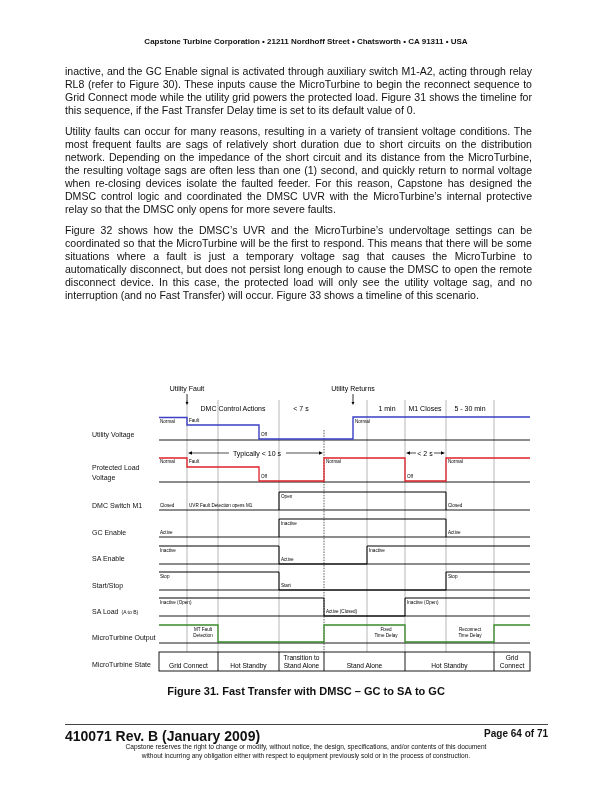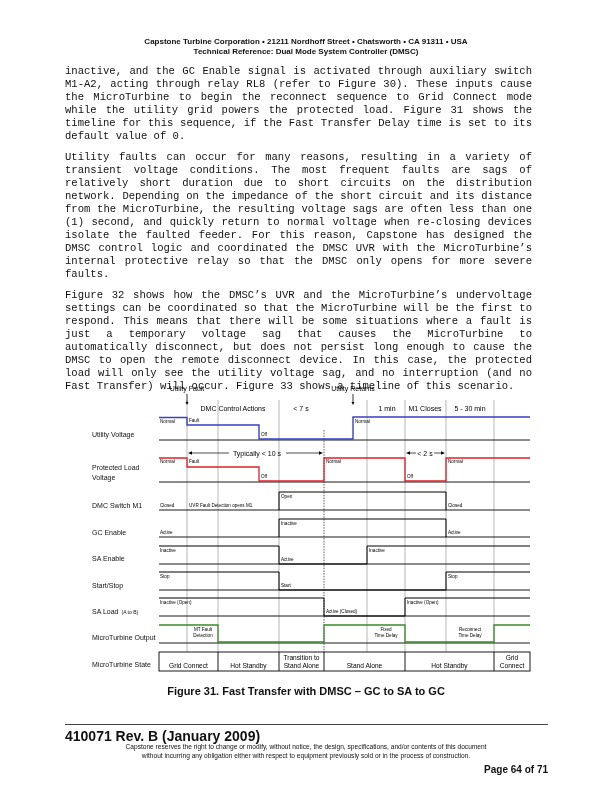--- a/index.html
+++ b/index.html
@@ -2,39 +2,38 @@
 <html><head>
 <meta charset="utf-8">
 <style>
   html, body { margin: 0; padding: 0; background: #ffffff; }
   body { width: 612px; height: 792px; position: relative; overflow: hidden;
          font-family: "Liberation Sans", sans-serif; color: #111; }
   .header { position: absolute; top: 37px; left: 0; width: 612px; text-align: center;
             font-size: 8px; font-weight: bold; line-height: 10px; }
   .body-text { position: absolute; left: 65px; width: 483px; font-size: 10.55px;
                line-height: 13px; text-align: justify; }
-  .body-text p { margin: 0 16px 8px 0; font-family: Liberation Mono, monospace; }
+  .body-text p { margin: 0 16px 8px 0; }
   #p1 { top: 65px; }
   #diagram { position: absolute; left: 0; top: 378px; }
   .caption { position: absolute; top: 685px; left: 0; width: 612px; text-align: center;
              font-size: 11px; font-weight: bold; }
   .footer-rule { position: absolute; top: 724px; left: 65px; width: 483px; height: 0;
                  border-top: 1px solid #444; }
   .footer-left { position: absolute; top: 728px; left: 65px; font-size: 14px; font-weight: bold; }
-  .footer-right { position: absolute; top: 764px; right: 64px; font-size: 10px; font-weight: bold; }
+  .footer-right { position: absolute; top: 728px; right: 64px; font-size: 10px; font-weight: bold; }
   .footer-note { position: absolute; top: 742px; left: 0; width: 612px; text-align: center;
                  font-size: 6.6px; line-height: 9px; }
   svg text { font-family: "Liberation Sans", sans-serif; }
 </style>
 </head>
 <body>
 
 <div class="header">
   <div>Capstone Turbine Corporation • 21211 Nordhoff Street • Chatsworth • CA 91311 • USA</div>
-  <div>Technical Reference: Dual Mode System Controller (DMSC)</div>
 </div>
 
 <div class="body-text" id="p1">
   <p>inactive, and the GC Enable signal is activated through auxiliary switch M1-A2, acting through relay RL8 (refer to Figure 30). These inputs cause the MicroTurbine to begin the reconnect sequence to Grid Connect mode while the utility grid powers the protected load.  Figure 31 shows the timeline for this sequence, if the Fast Transfer Delay time is set to its default value of 0.</p>
   <p>Utility faults can occur for many reasons, resulting in a variety of transient voltage conditions. The most frequent faults are sags of relatively short duration due to short circuits on the distribution network.  Depending on the impedance of the short circuit and its distance from the MicroTurbine, the resulting voltage sags are often less than one (1) second, and quickly return to normal voltage when re-closing devices isolate the faulted feeder. For this reason, Capstone has designed the DMSC control logic and coordinated the DMSC UVR with the MicroTurbine’s internal protective relay so that the DMSC only opens for more severe faults.</p>
   <p>Figure 32 shows how the DMSC’s UVR and the MicroTurbine’s undervoltage settings can be coordinated so that the MicroTurbine will be the first to respond. This means that there will be some situations where a fault is just a temporary voltage sag that causes the MicroTurbine to automatically disconnect, but does not persist long enough to cause the DMSC to open the remote disconnect device. In this case, the protected load will only see the utility voltage sag, and no interruption (and no Fast Transfer) will occur. Figure 33 shows a timeline of this scenario.</p>
 </div>
 
 <svg id="diagram" width="612" height="305" viewBox="0 378 612 305">
 

